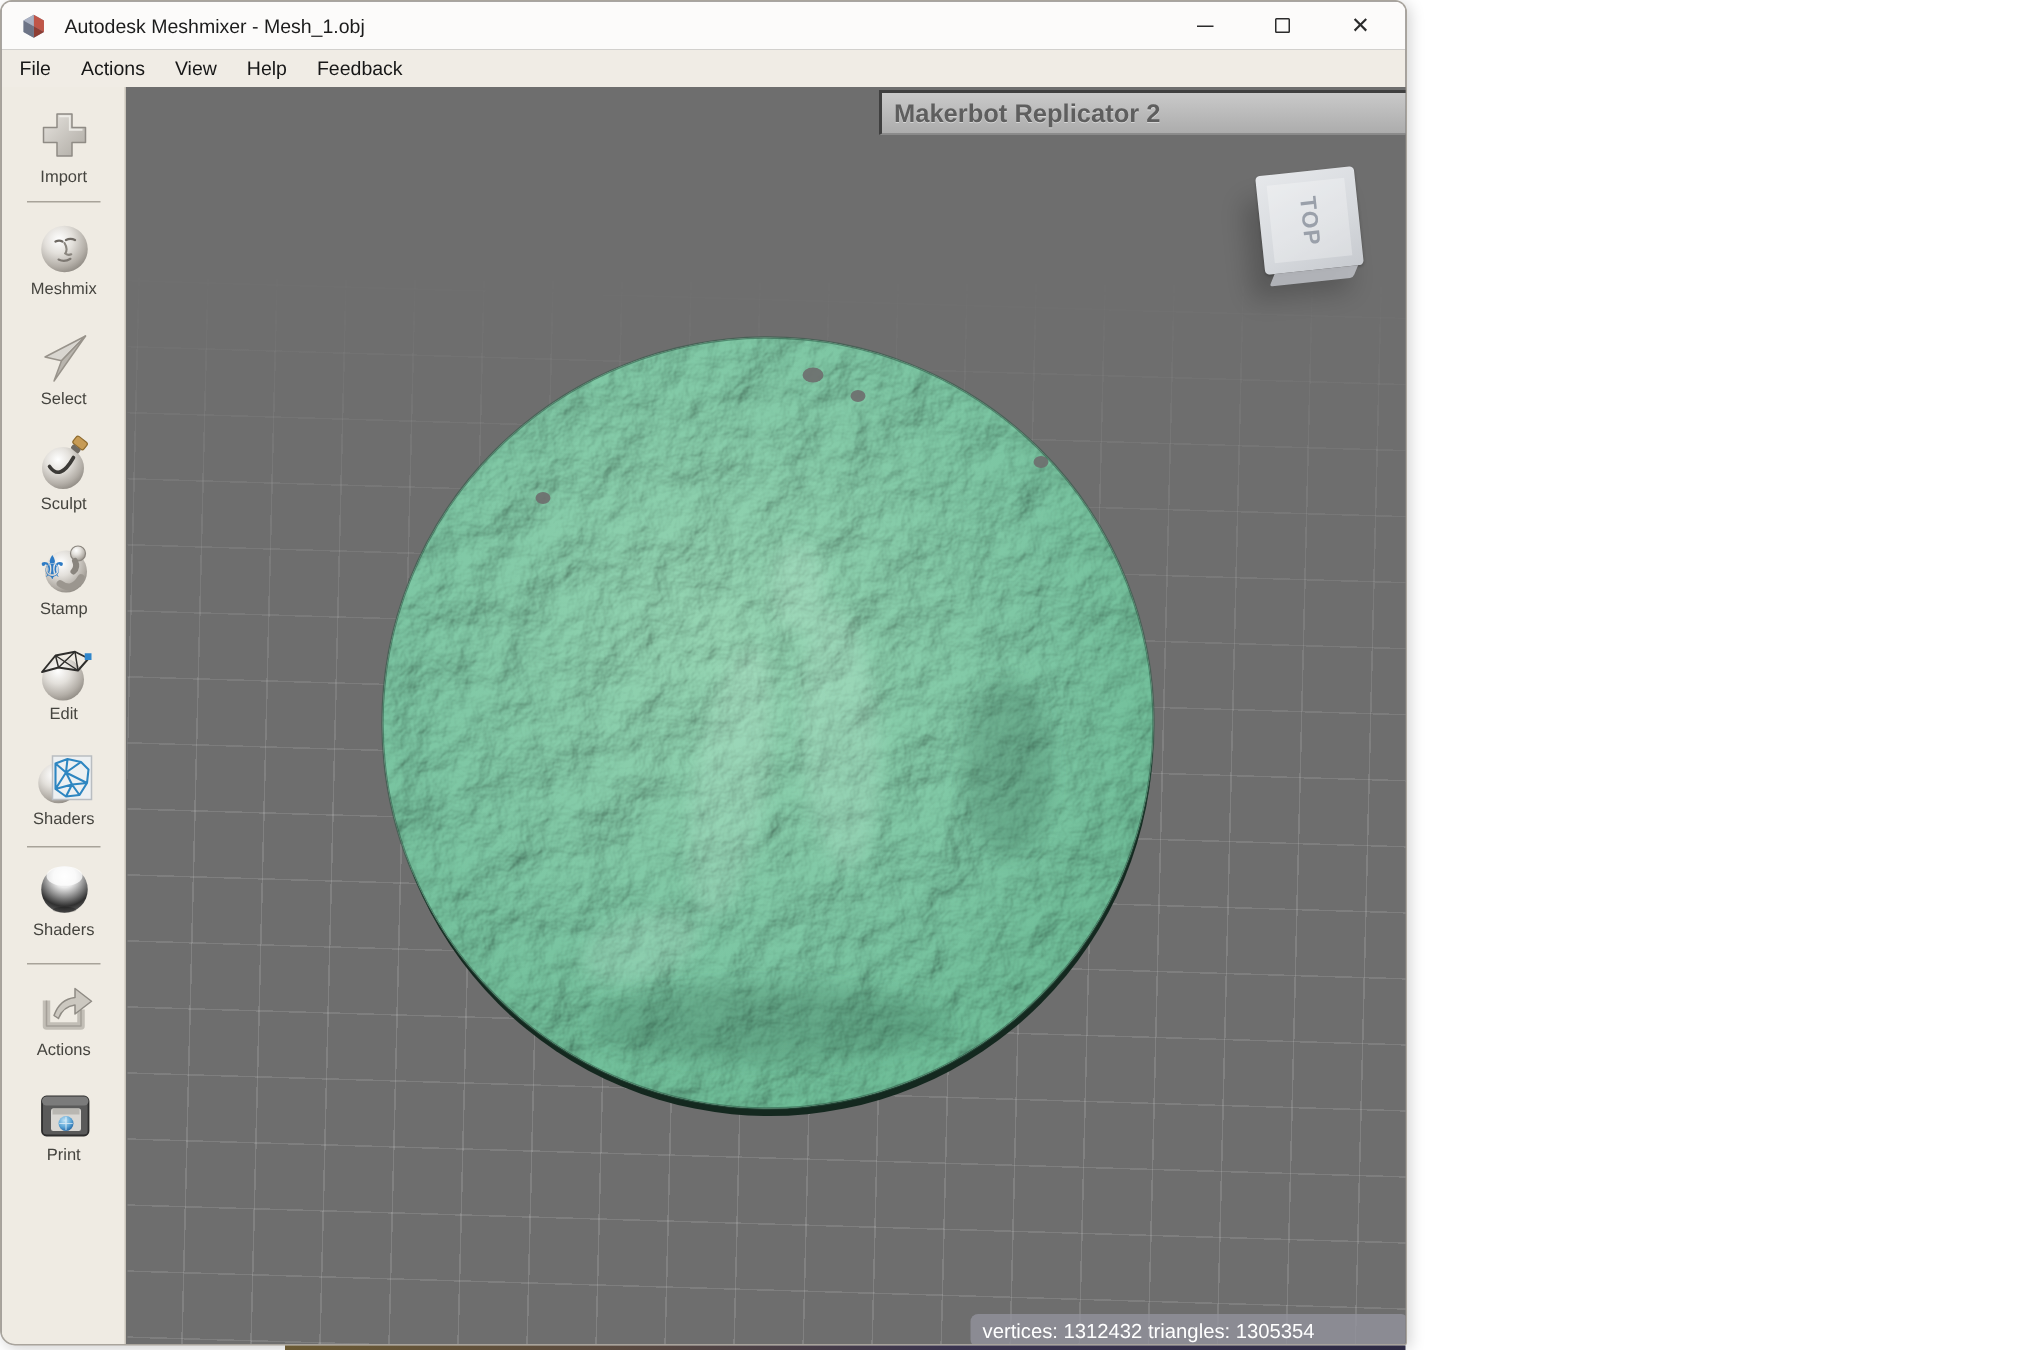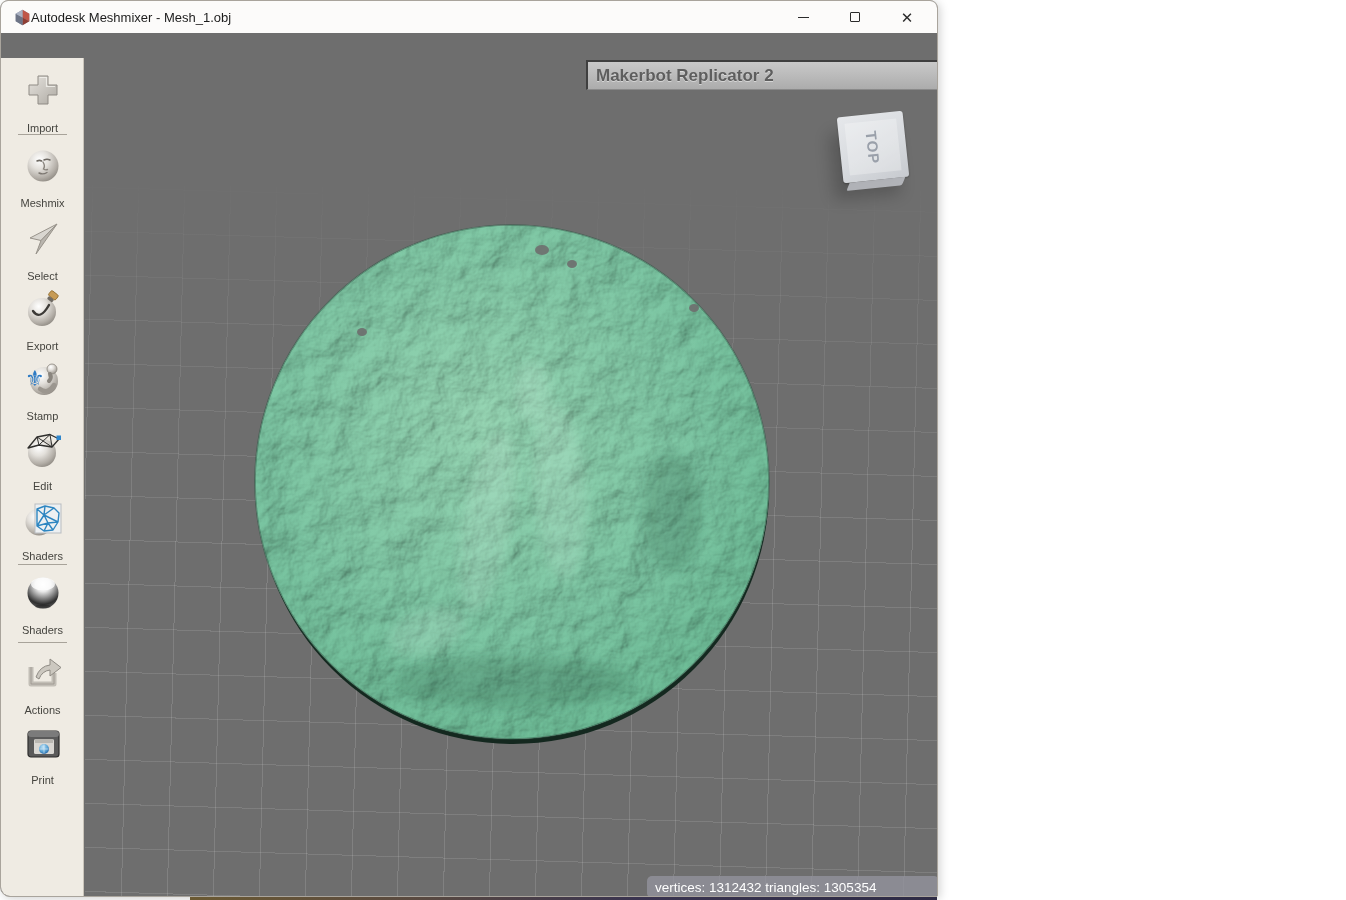--- a/index.html
+++ b/index.html
@@ -10,37 +10,37 @@
   .app-window {
     position:absolute; left:0; top:0; width:938px; height:897px;
     border:1px solid #a9a49c; border-radius:8px 8px 2px 10px; overflow:hidden;
     box-shadow: 2px 2px 10px rgba(0,0,0,0.18);
     background:#6e6e6e;
   }
 
   
   .titlebar { position:absolute; left:0; top:0; width:100%; height:32px; background:#fcfbfa; display:flex; align-items:center; }
   .app-logo { width:17px; height:17px; margin-left:13px; flex:0 0 auto; }
-  .title-text { margin-left:0; font-size:13px; color:#1c1c1c; white-space:nowrap; }
+  .title-text { margin-left:12px; font-size:13px; color:#1c1c1c; white-space:nowrap; }
   .win-controls { position:absolute; right:4px; top:0; height:32px; display:flex; }
   .win-btn { width:52px; height:32px; display:flex; align-items:center; justify-content:center; cursor:default; }
   .glyph-min { width:11px; height:0; border-top:1.6px solid #2b2b2b; }
   .glyph-max { width:10px; height:10px; border:1.4px solid #2b2b2b; border-radius:1px; }
   .glyph-close { font-size:15px; color:#2b2b2b; line-height:1; }
 
   
   .menubar { position:absolute; left:0; top:32px; width:100%; height:25px; background:#f0ece5; display:flex; align-items:center; padding-left:12px; }
   .menu-item { font-size:13px; color:#171717; padding:0 10px; height:25px; display:flex; align-items:center; cursor:default; }
   .menu-item:first-child { padding-left:0; }
 
   
   .sidebar { position:absolute; left:0; top:57px; width:83px; height:840px; background:#efebe3; border-right:1px solid #c9c4ba; z-index:5; }
   .side-item { position:absolute; left:0; width:83px; display:flex; flex-direction:column; align-items:center; cursor:pointer; }
   .side-item svg { width:40px; height:40px; display:block; }
-  .side-label { margin-top:11px; font-size:11px; color:#45443f; }
+  .side-label { margin-top:1px; font-size:11px; color:#45443f; }
   .side-sep { position:absolute; left:17px; width:49px; height:1px; background:#a8a39a; }
 
   
   .viewport { position:absolute; left:84px; top:57px; width:854px; height:840px; background:#6e6e6e; overflow:hidden; }
   .grid-overlay { position:absolute; left:-40px; top:60px; width:960px; height:820px;
     background-image:
       repeating-linear-gradient(91deg, rgba(230,230,230,0.16) 0 1px, transparent 1px 46px),
       repeating-linear-gradient(1.3deg, rgba(230,230,230,0.14) 0 1px, transparent 1px 44px);
     transform:rotate(0.4deg);
     -webkit-mask-image:linear-gradient(to bottom, transparent 0 60px, rgba(0,0,0,0.55) 200px, #000 420px);
@@ -97,20 +97,27 @@
           </div>
         <div class="win-btn">
             <div class="glyph-max"></div>
           </div>
         <div class="win-btn">
             <span class="glyph-close">✕</span>
           </div>
       </div>
     </div>
 
+    <div class="menubar">
+      <div class="menu-item">File</div>
+      <div class="menu-item">Actions</div>
+      <div class="menu-item">View</div>
+      <div class="menu-item">Help</div>
+      <div class="menu-item">Feedback</div>
+    </div>
 
     <svg width="0" height="0" style="position:absolute" aria-hidden="true">
       <defs>
         <radialGradient id="sphereG" cx="38%" cy="30%" r="75%">
           <stop offset="0%" stop-color="#ffffff"></stop>
           <stop offset="40%" stop-color="#e3e0db"></stop>
           <stop offset="78%" stop-color="#b3aea7"></stop>
           <stop offset="100%" stop-color="#8e8982"></stop>
         </radialGradient>
         <radialGradient id="chromeG" cx="50%" cy="22%" r="80%">
@@ -162,21 +169,21 @@
         <span class="side-label">Select</span>
       </div>
 
       <div class="side-item" style="top:231px">
         <svg viewBox="0 0 40 40">
           <circle cx="19" cy="23" r="14" fill="url(#sphereG)"></circle>
           <path d="M10 22 q7 10 16 -6" stroke="#3c3a37" stroke-width="2.4" fill="none" stroke-linecap="round"></path>
           <rect x="26" y="3" width="9" height="6" rx="1.5" transform="rotate(38 30 6)" fill="#c79b55" stroke="#8f6b2e" stroke-width="0.8"></rect>
           <rect x="24.3" y="8.2" width="6.5" height="3.4" rx="1" transform="rotate(38 27 10)" fill="#6f6a63"></rect>
         </svg>
-        <span class="side-label">Export</span>
+        <span class="side-label">Sculpt</span>
       </div>
 
       <div class="side-item" style="top:301px">
         <svg viewBox="0 0 40 40">
           <circle cx="21" cy="22" r="14" fill="url(#sphereG)"></circle>
           <text x="2" y="27" font-size="22" fill="#2e7bc4" font-family="DejaVu Sans, sans-serif">⚜</text>
           <circle cx="29" cy="10" r="5" fill="url(#sphereG)" stroke="#8a857e" stroke-width="0.8"></circle>
           <path d="M27 15 q2 4 -1 7" stroke="#8a857e" stroke-width="4" fill="none" stroke-linecap="round"></path>
           <path d="M17 30 q8 6 14 -4" stroke="#9b968f" stroke-width="4.5" fill="none" stroke-linecap="round"></path>
         </svg>

